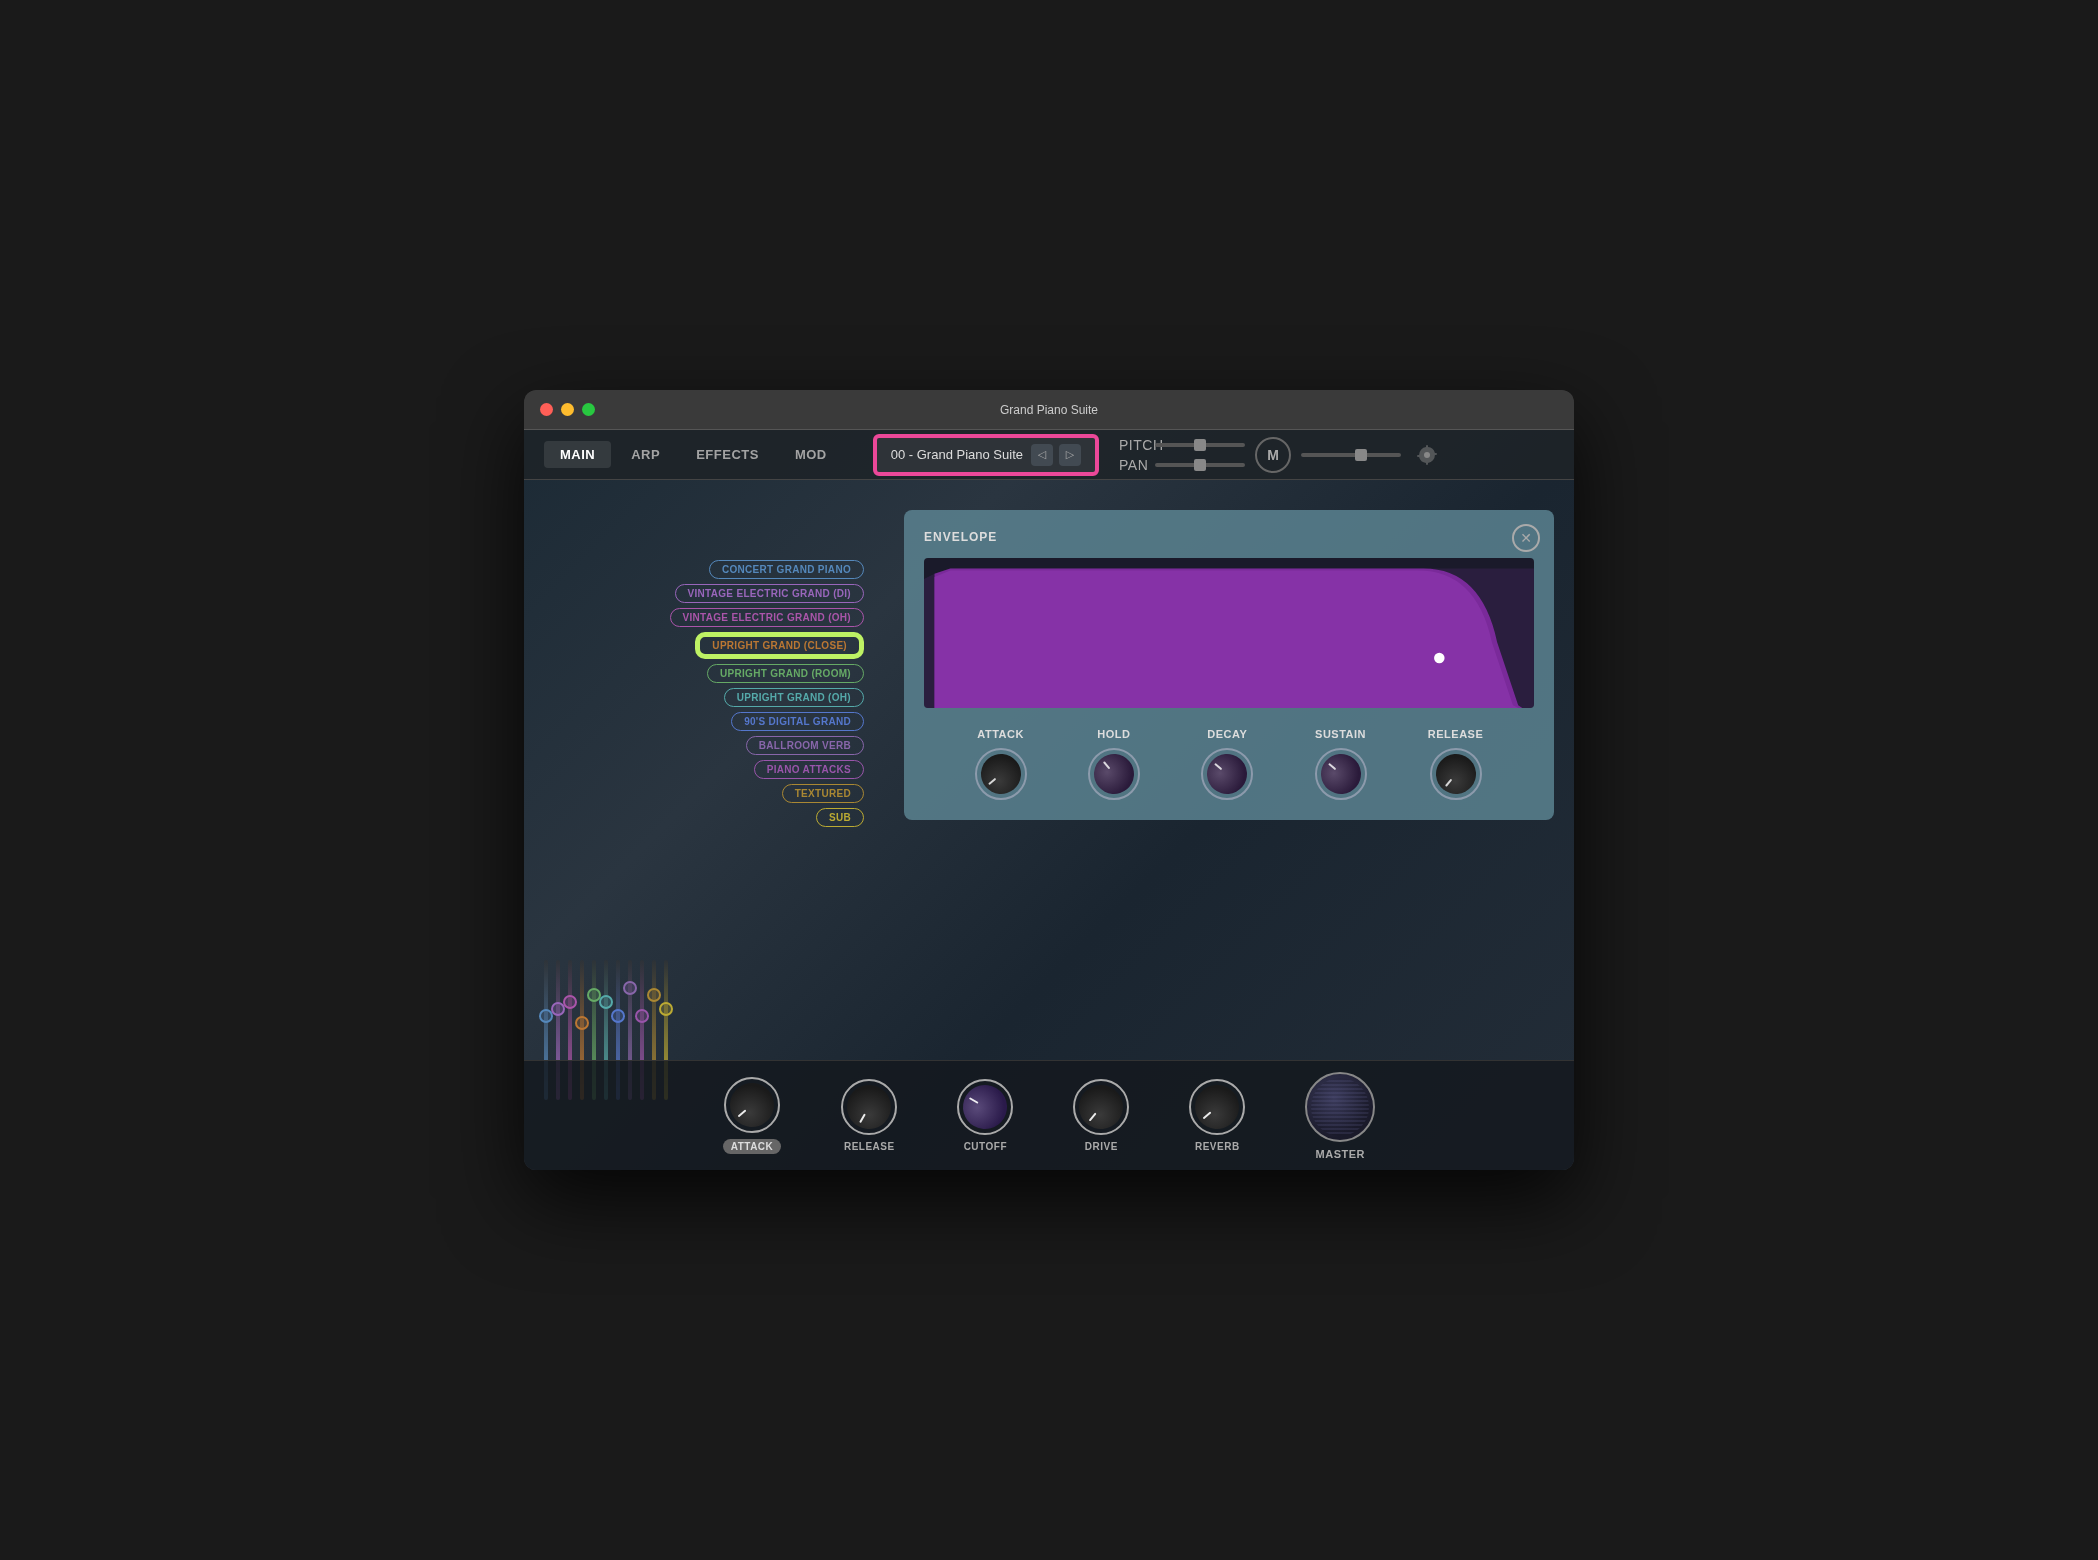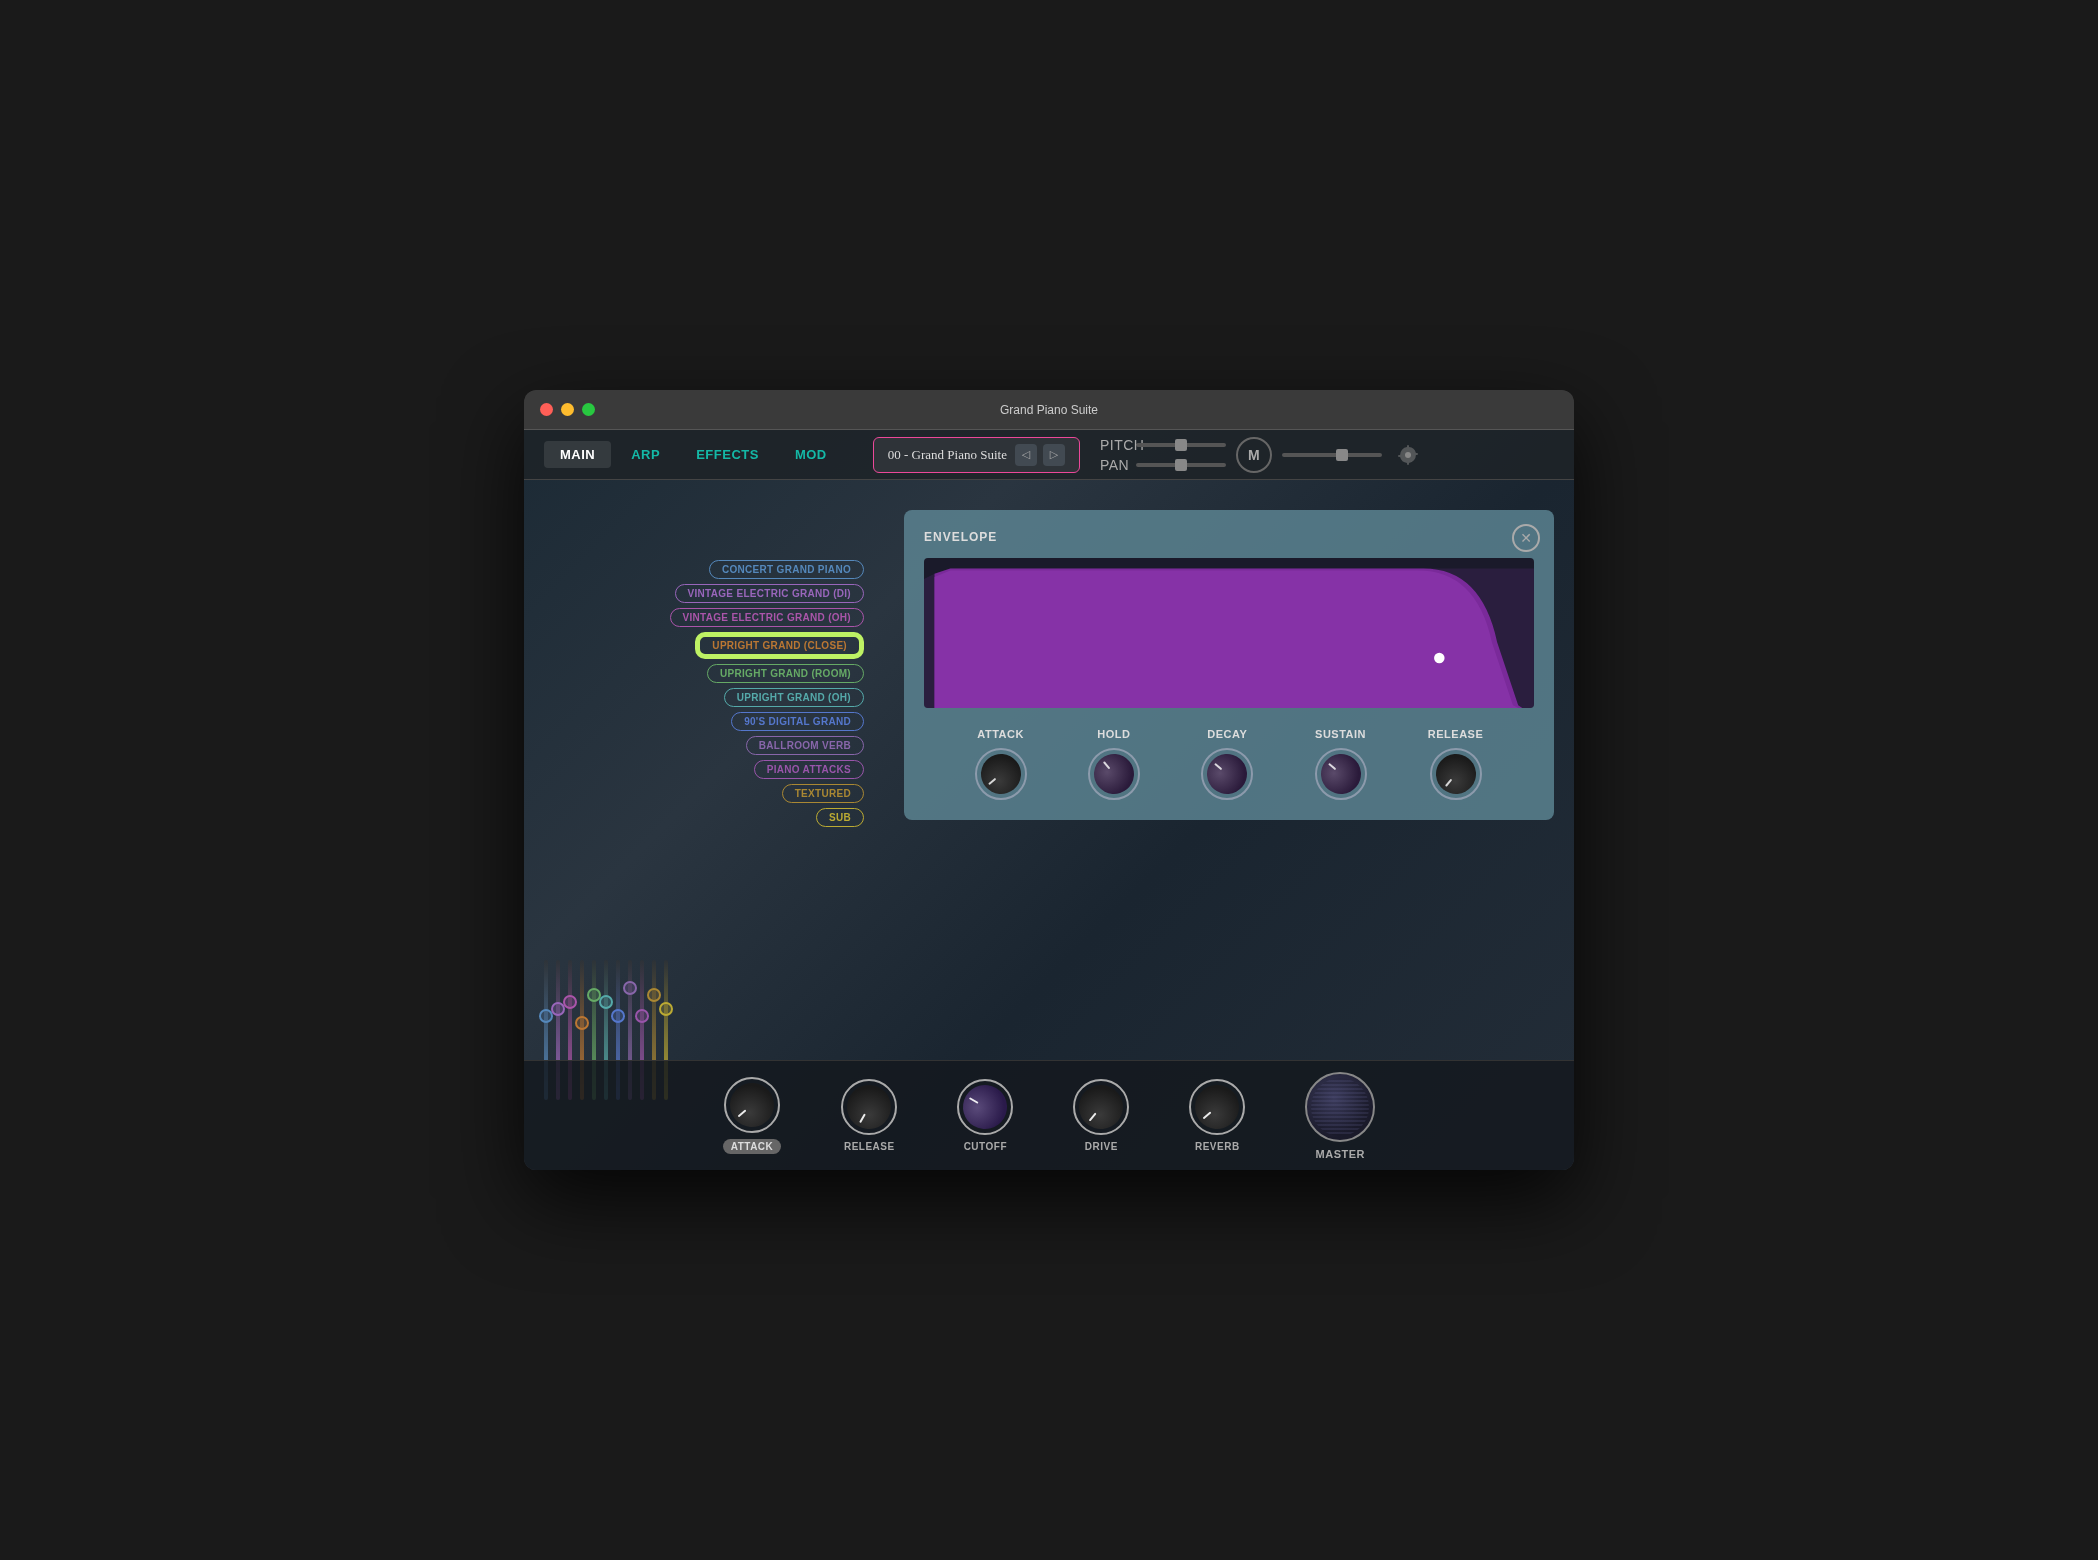--- a/index.html
+++ b/index.html
@@ -83,46 +83,45 @@
       z-index: 10;
     }
 
     .nav-tabs {
       display: flex;
       gap: 4px;
     }
 
     .nav-tab {
       padding: 6px 16px;
-      color: #14b8a6;
+      color: #a3a3a3;
       font-size: 13px;
       font-weight: 600;
       letter-spacing: 0.5px;
       cursor: pointer;
       border-radius: 4px;
     }
 
     .nav-tab.active {
       color: #fff;
       background: rgba(255,255,255,0.1);
     }
 
     .preset-selector {
       margin-left: 30px;
       background: rgba(50,55,60,0.8);
-      border: 1px solid #ec4899;
+      border: 4px solid #ec4899;
       border-radius: 6px;
       padding: 6px 14px;
       color: #ddd;
       font-size: 13px;
       display: flex;
       align-items: center;
       gap: 8px;
       min-width: 200px;
-      font-family: Liberation Serif, serif;
     }
 
     .preset-arrows {
       display: flex;
       gap: 6px;
       margin-left: auto;
     }
 
     .arrow-btn {
       width: 22px;

